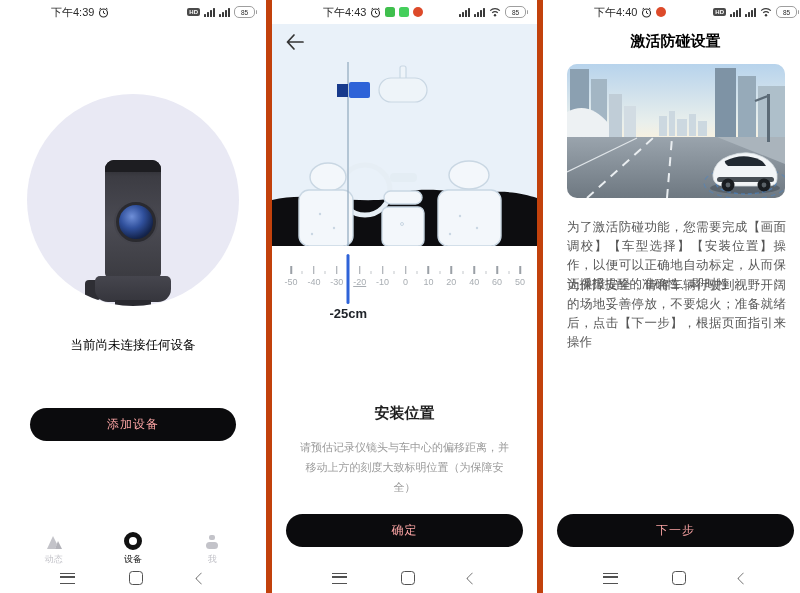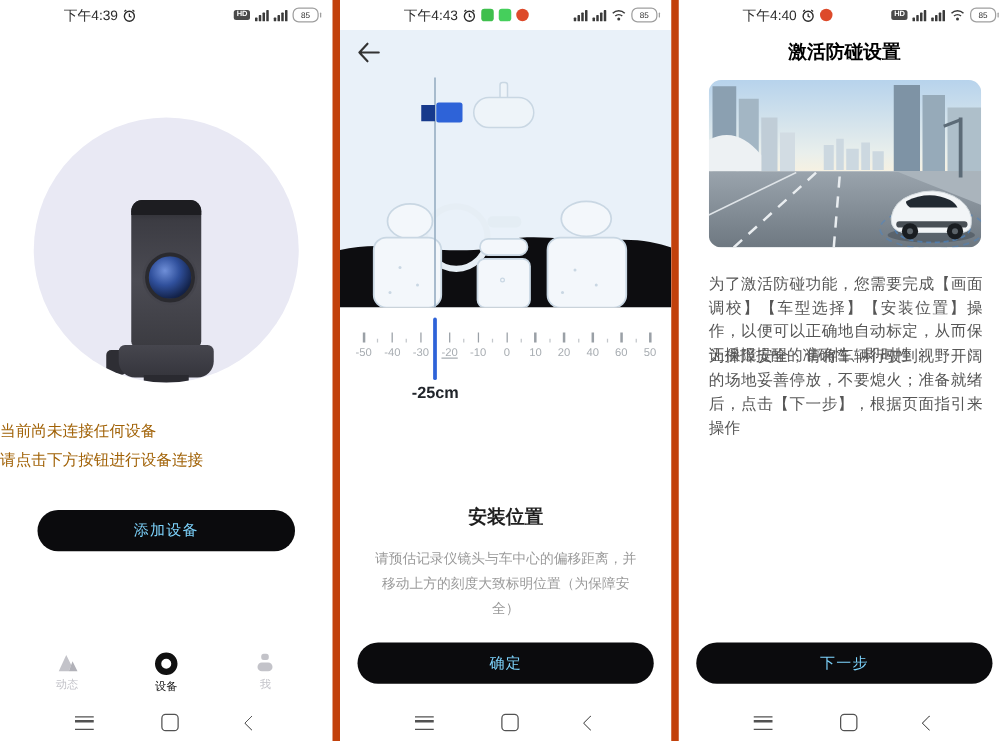--- a/index.html
+++ b/index.html
@@ -24,32 +24,32 @@
   .appic.red{background:#dd4a2a;border-radius:50%;}
 
   
   .androidnav{position:absolute;bottom:0;left:0;right:0;height:30px;display:flex;align-items:center;justify-content:space-between;padding:0 60px;box-sizing:border-box;}
   .ic-menu{width:15px;height:9px;border-top:1.6px solid #525252;border-bottom:1.6px solid #525252;position:relative;}
   .ic-menu::after{content:'';position:absolute;left:0;right:0;top:2.8px;height:1.6px;background:#525252;}
   .ic-square{width:12px;height:12px;border:1.7px solid #525252;border-radius:3.5px;}
   .ic-back{width:8px;height:8px;border-left:1.8px solid #525252;border-bottom:1.8px solid #525252;transform:rotate(45deg);border-radius:1px;}
 
   
-  .pillbtn{position:absolute;height:33px;background:#0b0b0d;border-radius:17px;color:#7dd3fc;font-size:12px;display:flex;align-items:center;justify-content:center;letter-spacing:1px;}
+  .pillbtn{position:absolute;height:33px;background:#0b0b0d;border-radius:17px;color:#fca5a5;font-size:12px;display:flex;align-items:center;justify-content:center;letter-spacing:1px;}
 
   
   .circle{position:absolute;left:27px;top:94px;width:212px;height:212px;border-radius:50%;background:#e9e9f4;overflow:hidden;}
   .cam-body{position:absolute;left:78px;top:66px;width:56px;height:118px;border-radius:9px 9px 5px 5px;background:linear-gradient(180deg,#232327 0%,#3c3c43 14%,#4b4b53 55%,#3b3b41 100%);}
   .cam-top{position:absolute;left:78px;top:66px;width:56px;height:12px;border-radius:9px 9px 0 0;background:#1d1d21;}
   .cam-lens{position:absolute;left:89px;top:108px;width:34px;height:34px;border-radius:50%;background:radial-gradient(circle at 38% 34%,#6f8fd8 0%,#30509c 38%,#14244c 72%,#0b1328 100%);border:3px solid #2a2a2f;box-shadow:0 0 0 2px #44444c;}
   .cam-mount{position:absolute;left:68px;top:182px;width:76px;height:26px;background:linear-gradient(180deg,#46464e,#35353c);border-radius:5px 5px 13px 13px;}
   .cam-clamp{position:absolute;left:58px;top:186px;width:16px;height:20px;background:#2e2e34;border-radius:4px;}
   .cam-stem{position:absolute;left:88px;top:206px;width:36px;height:10px;background:#2a2a30;border-radius:0 0 6px 6px;}
-  .empty-line{position:absolute;left:0;right:0;font-size:12.5px;color:#a16207;}
-  .tabbar{position:absolute;left:0;right:0;top:522px;height:44px;display:flex;justify-content:space-around;align-items:flex-start;padding:0 14px;}
+  .empty-line{position:absolute;left:0;right:0;text-align:center;font-size:12.5px;color:#000000;}
+  .tabbar{position:absolute;left:0;right:0;top:522px;height:44px;display:flex;justify-content:space-around;align-items:flex-end;padding:0 14px;}
   .tabitem{display:flex;flex-direction:column;align-items:center;gap:3px;width:60px;}
   .tablabel{font-size:9px;color:#c3c3c9;}
   .tablabel.active{color:#111;}
   .ic-donut{width:8px;height:8px;border:5px solid #111;border-radius:50%;}
   .ic-person{position:relative;width:16px;height:16px;}
   .ic-person::before{content:'';position:absolute;left:5px;top:1px;width:6px;height:5px;background:#c3c3c9;border-radius:2px;}
   .ic-person::after{content:'';position:absolute;left:2px;top:8px;width:12px;height:7px;background:#c3c3c9;border-radius:3.5px;}
 
   
   .illus{position:absolute;left:0;top:24px;width:100%;height:222px;}
@@ -106,21 +106,20 @@
     <div class="circle">
       <div class="cam-body"></div>
       <div class="cam-top"></div>
       <div class="cam-lens"></div>
       <div class="cam-clamp"></div>
       <div class="cam-mount"></div>
       <div class="cam-stem"></div>
     </div>
 
     <div class="empty-line" style="top:337px;">当前尚未连接任何设备</div>
-    <div class="empty-line" style="top:360px;">请点击下方按钮进行设备连接</div>
 
     <div class="pillbtn" style="left:30px;width:206px;top:408px;">添加设备</div>
 
     <div class="tabbar">
       <div class="tabitem">
         <svg width="20" height="16" viewBox="0 0 20 16">
             <polygon points="3,15 9,2 13,10 11,15" fill="#c3c3c9"></polygon>
             <polygon points="11,15 14,7 18,15" fill="#b2b2b9"></polygon>
           </svg>
         <span class="tablabel">动态</span>

